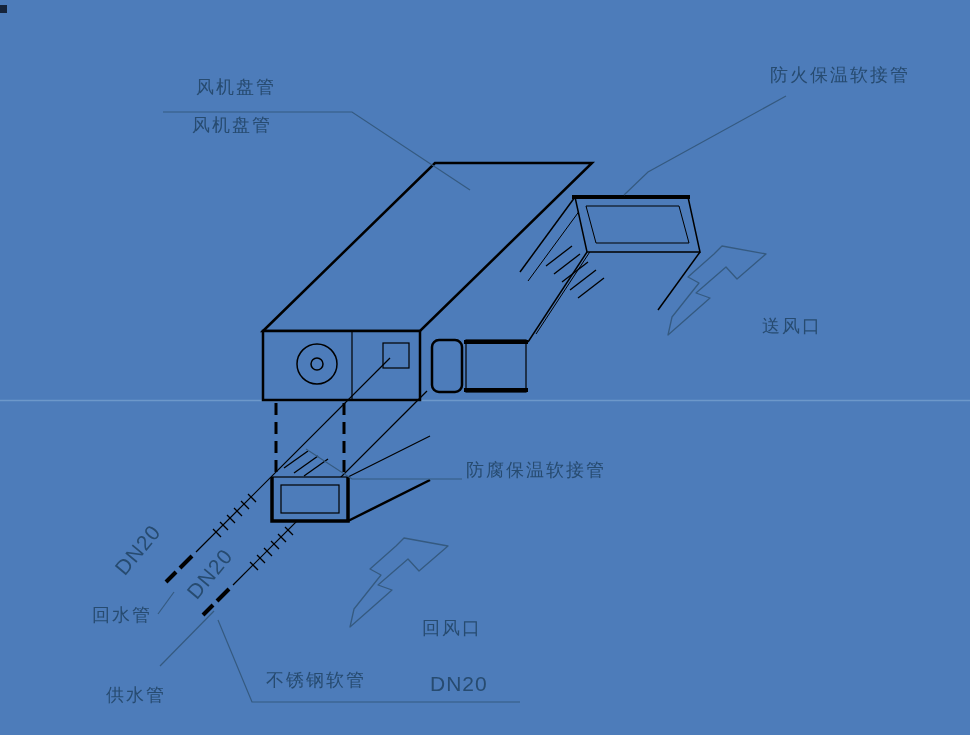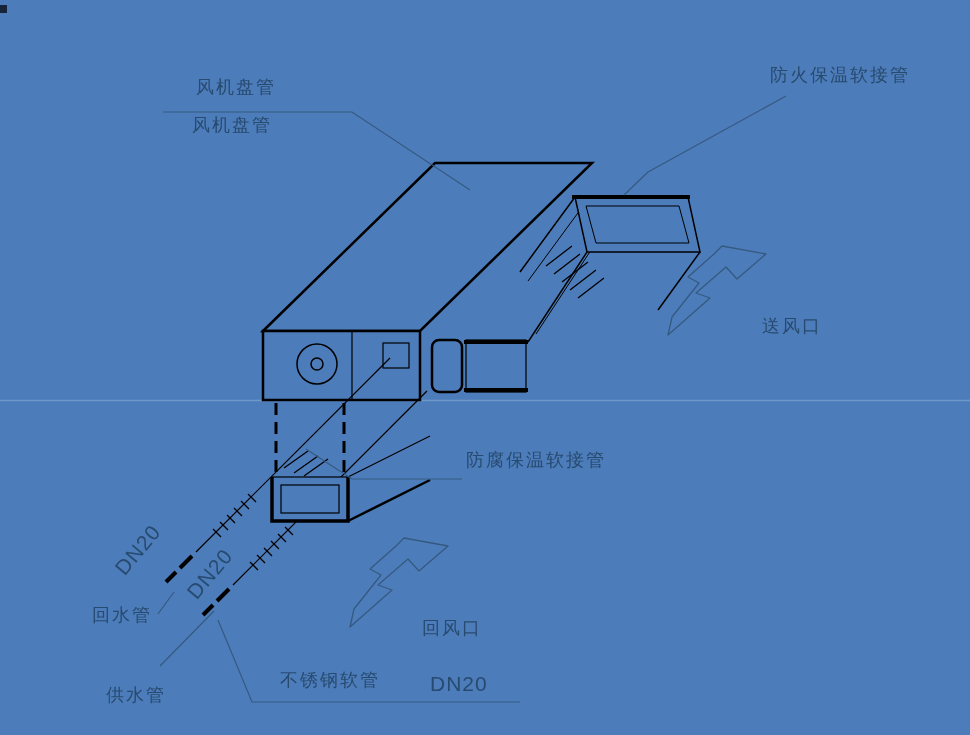--- a/index.html
+++ b/index.html
@@ -131,22 +131,22 @@
     <g stroke="#355a80" fill="none" stroke-width="1.3" stroke-linejoin="round">
       <path d="M668,335 L710,298 L696,293 L726,267 L737,279 L766,254 L722,246 L714,254 L688,277 L699,283 L672,317 Z"></path>
       <path d="M350,627 L392,590 L378,585 L408,559 L419,571 L448,546 L404,538 L396,546 L370,569 L381,575 L354,609 Z"></path>
     </g>
   </svg>
 
   <div class="label" style="left:196px;top:78px">风机盘管</div>
   <div class="label" style="left:192px;top:116px">风机盘管</div>
   <div class="label" style="left:770px;top:66px">防火保温软接管</div>
   <div class="label" style="left:762px;top:317px">送风口</div>
-  <div class="label" style="left:466px;top:451px">防腐保温软接管</div>
+  <div class="label" style="left:466px;top:461px">防腐保温软接管</div>
   <div class="label dn rot" style="left:128px;top:556px">DN20</div>
   <div class="label dn rot" style="left:200px;top:580px">DN20</div>
   <div class="label" style="left:92px;top:606px">回水管</div>
   <div class="label" style="left:106px;top:686px">供水管</div>
-  <div class="label" style="left:280px;top:671px">不锈钢软管</div>
+  <div class="label" style="left:266px;top:671px">不锈钢软管</div>
   <div class="label dn" style="left:430px;top:672px">DN20</div>
   <div class="label" style="left:422px;top:619px">回风口</div>
 
 </div>
 
 </body></html>

